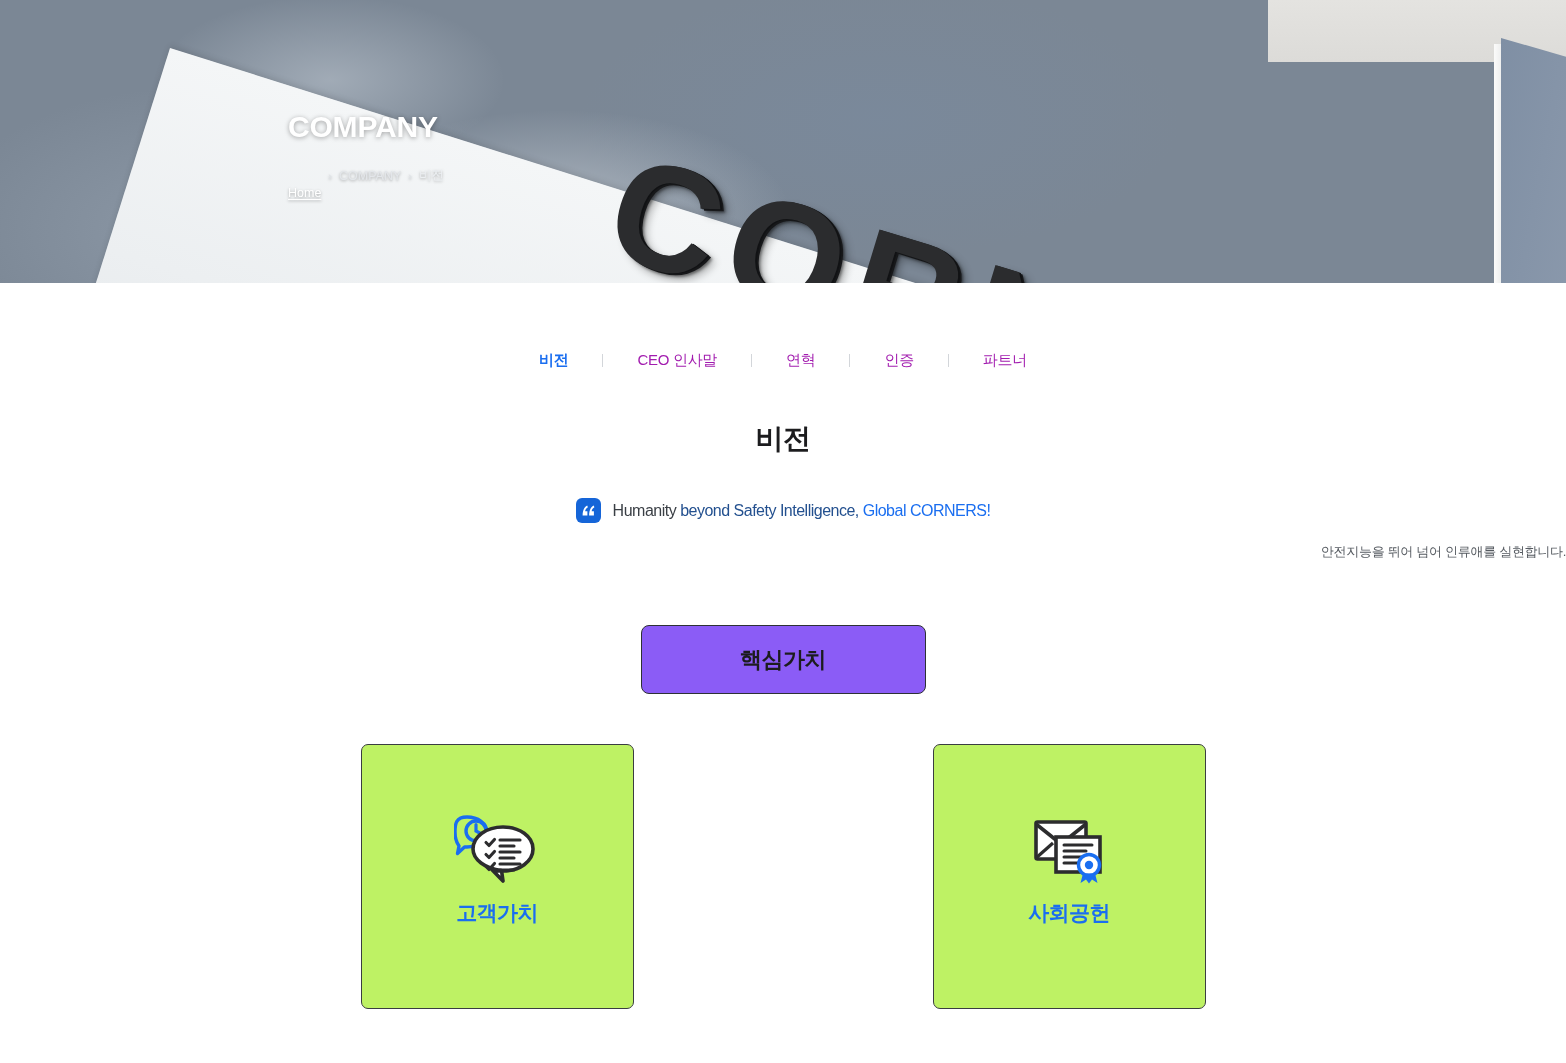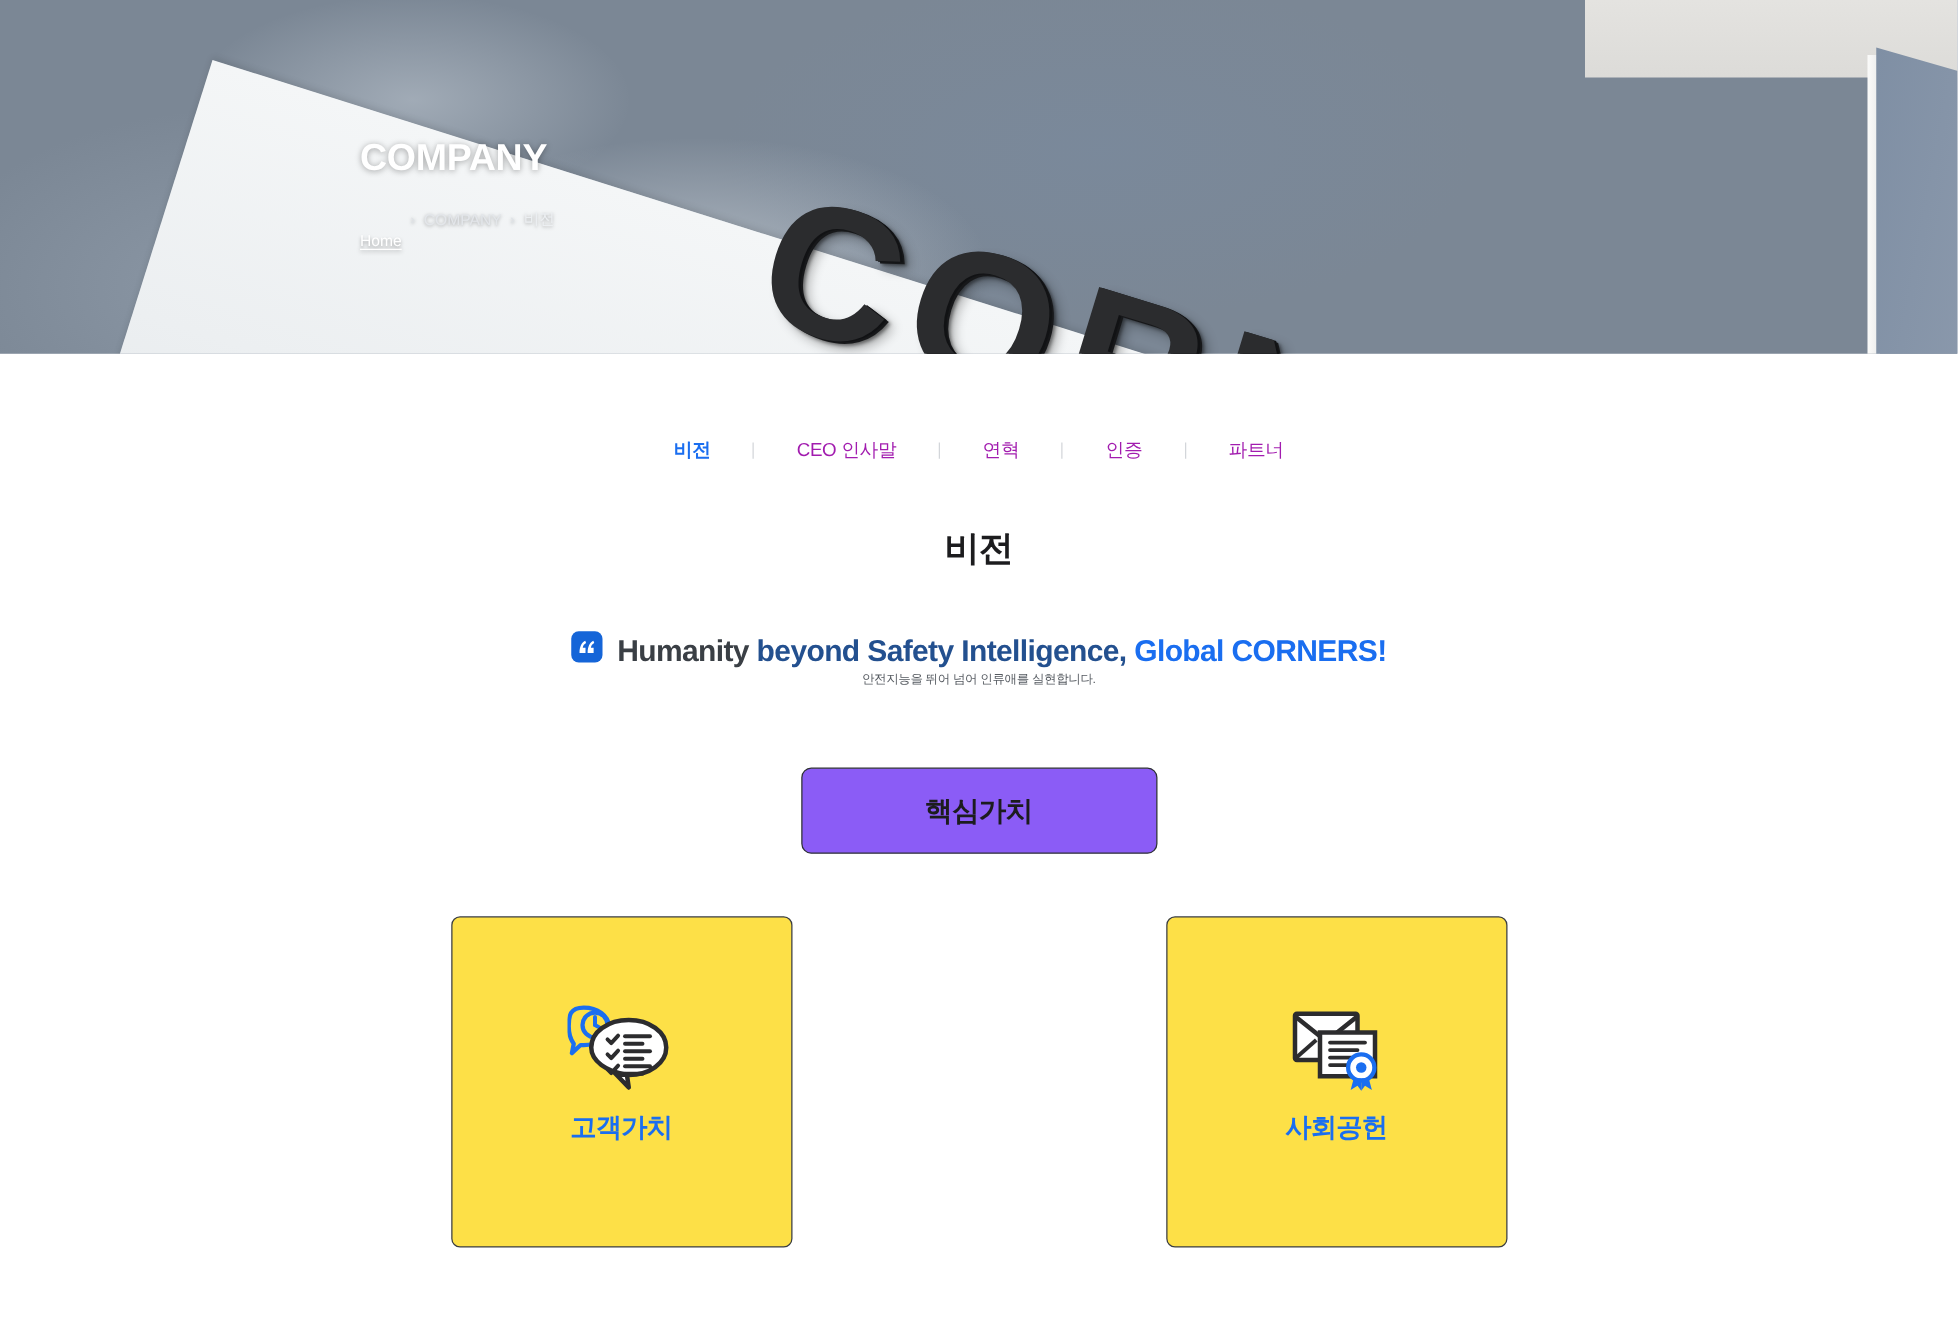--- a/index.html
+++ b/index.html
@@ -201,34 +201,33 @@
     height: 25px;
     border-radius: 6px;
     background: #1565d8;
     display: flex;
     align-items: center;
     justify-content: center;
     flex: 0 0 auto;
   }
   .quote-badge svg { display: block; }
   .slogan {
-    font-size: 24px;
-    font-weight: 700;
+    font-size: 16px;
+    font-weight: 400;
     letter-spacing: -0.5px;
     white-space: nowrap;
-    margin-top: 10px;
   }
   .slogan .s-dark { color: #3a3f45; }
   .slogan .s-navy { color: #23508f; }
   .slogan .s-blue { color: #1a6ef0; }
 
   .sub-slogan {
-    margin-top: 0;
-    text-align: center;
-    font-size: 10px;
+    margin-top: 20px;
+    text-align: right;
+    font-size: 13px;
     color: #555a60;
     letter-spacing: -0.3px;
   }
 
   .corevalue-box {
     margin: 64px auto 0;
     width: 285px;
     height: 69px;
     border: 1px solid #2e3135;
     border-radius: 8px;
@@ -246,21 +245,21 @@
     margin: 50px auto 0;
     width: 845px;
     display: flex;
     justify-content: space-between;
   }
   .card {
     width: 273px;
     height: 265px;
     border: 1px solid #3a3d41;
     border-radius: 7px;
-    background: #fde047;
+    background: #bef264;
     display: flex;
     flex-direction: column;
     align-items: center;
     cursor: pointer;
   }
   .card-icon {
     margin-top: 68px;
     height: 72px;
     display: flex;
     align-items: center;

